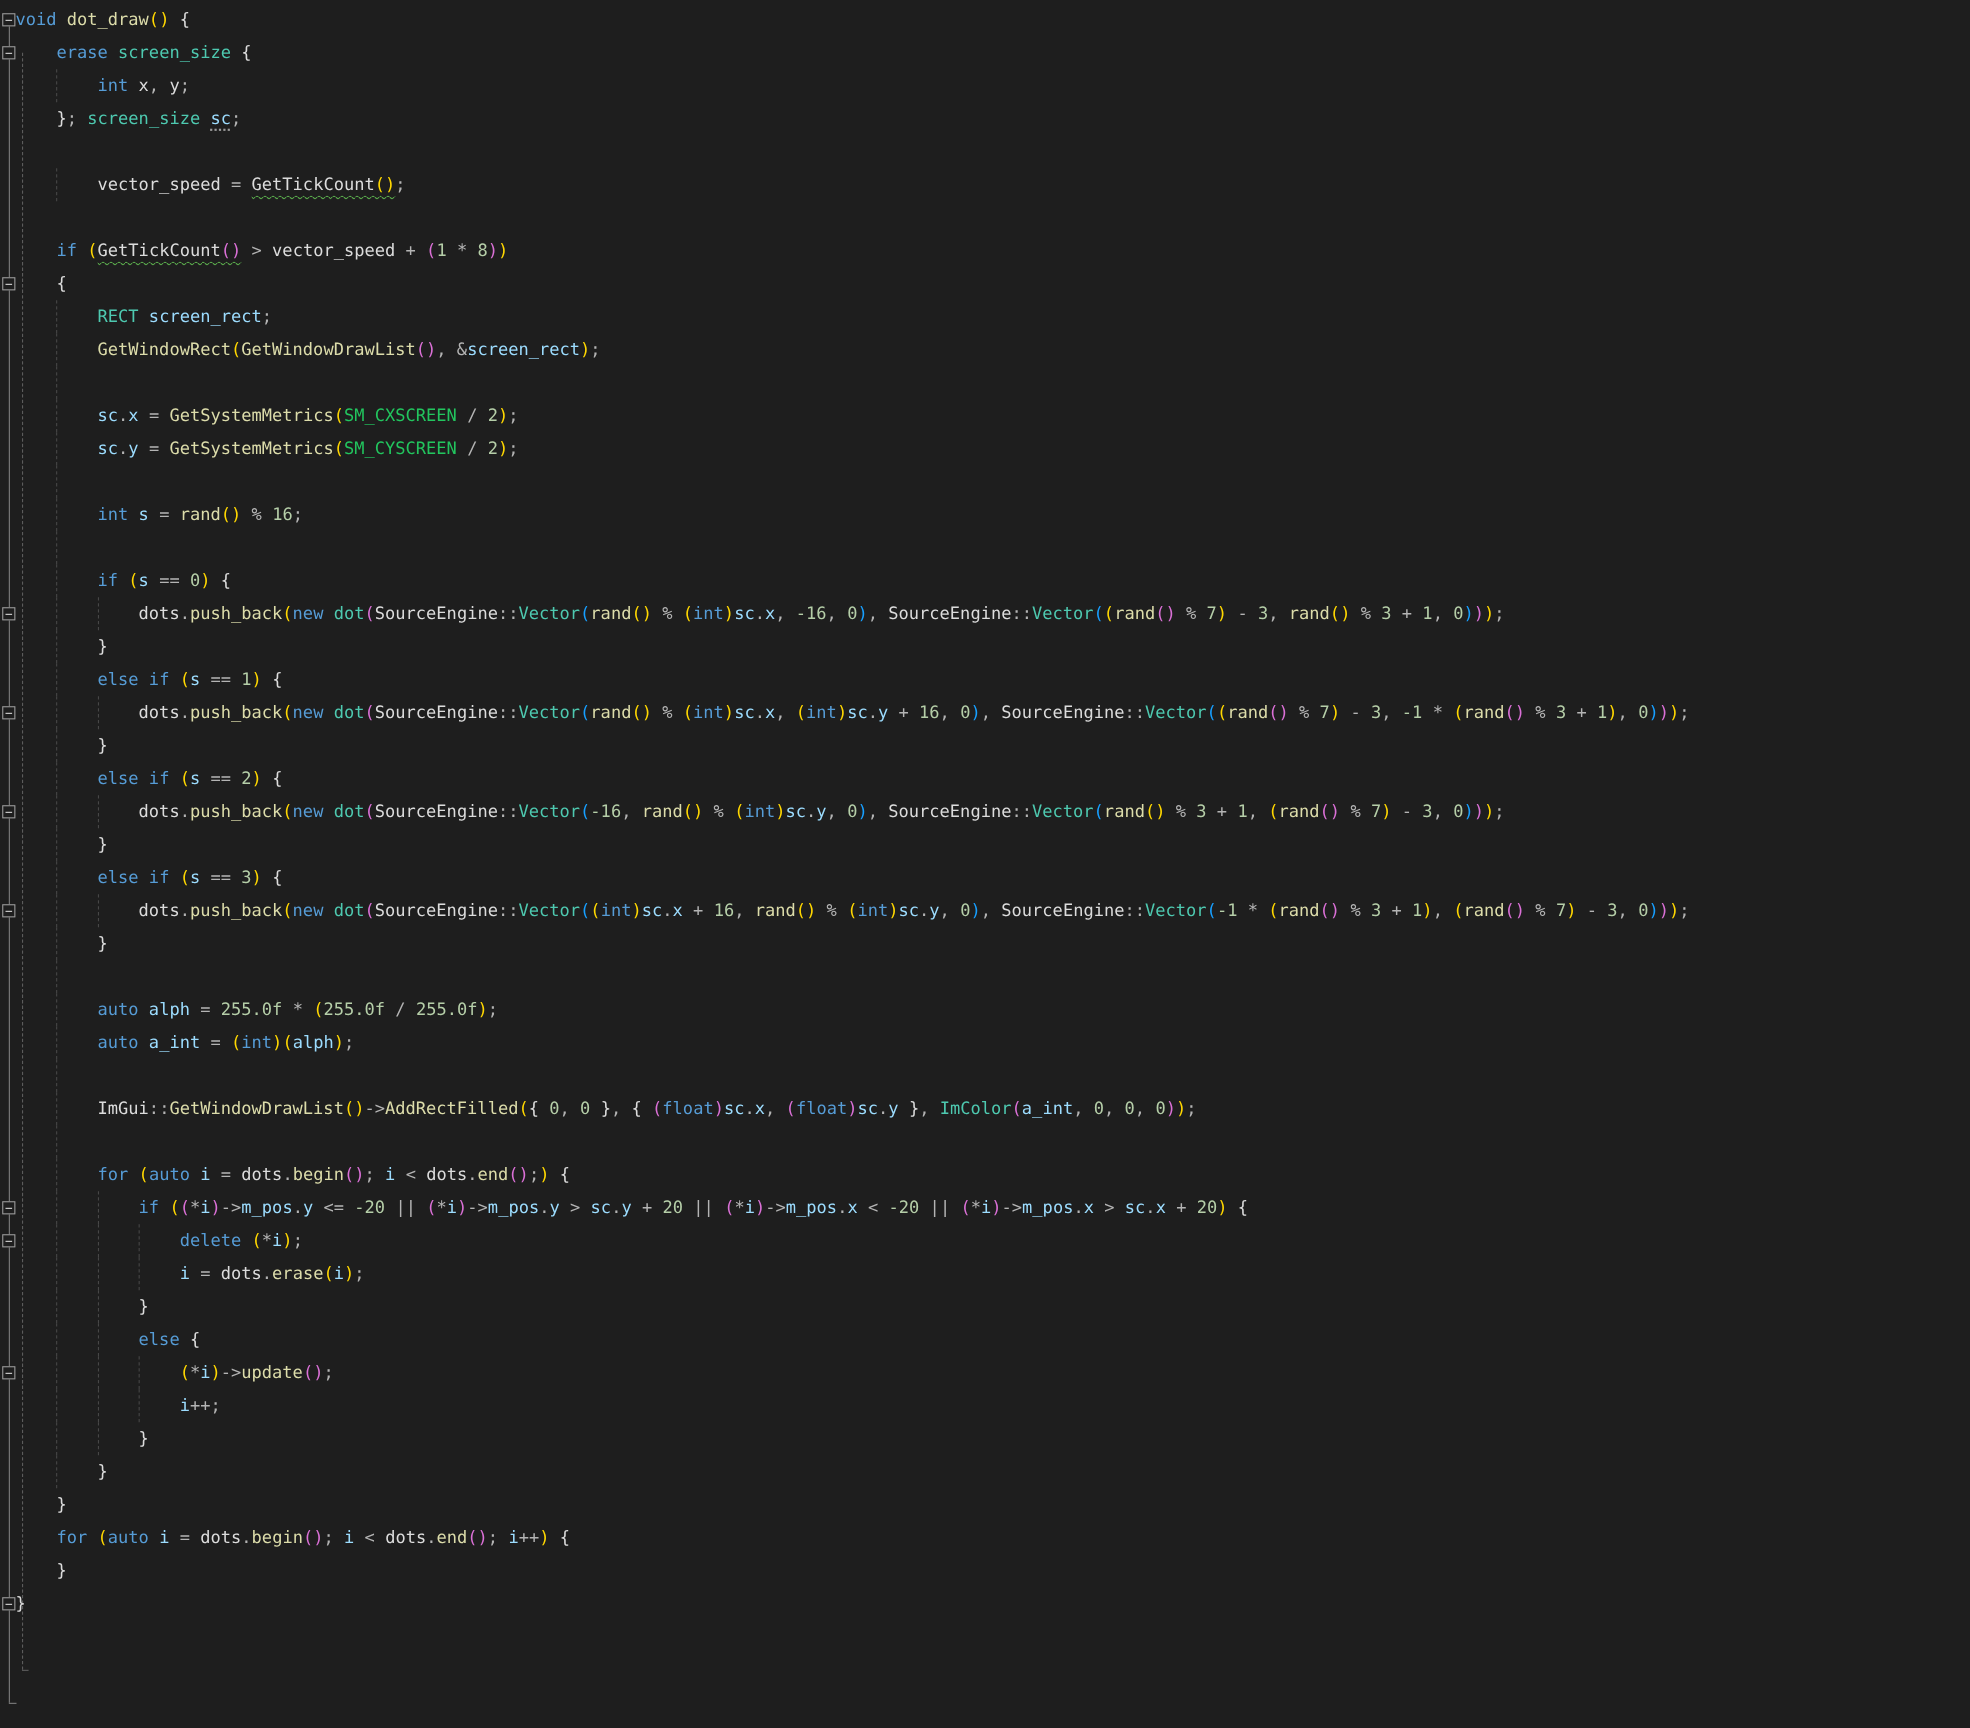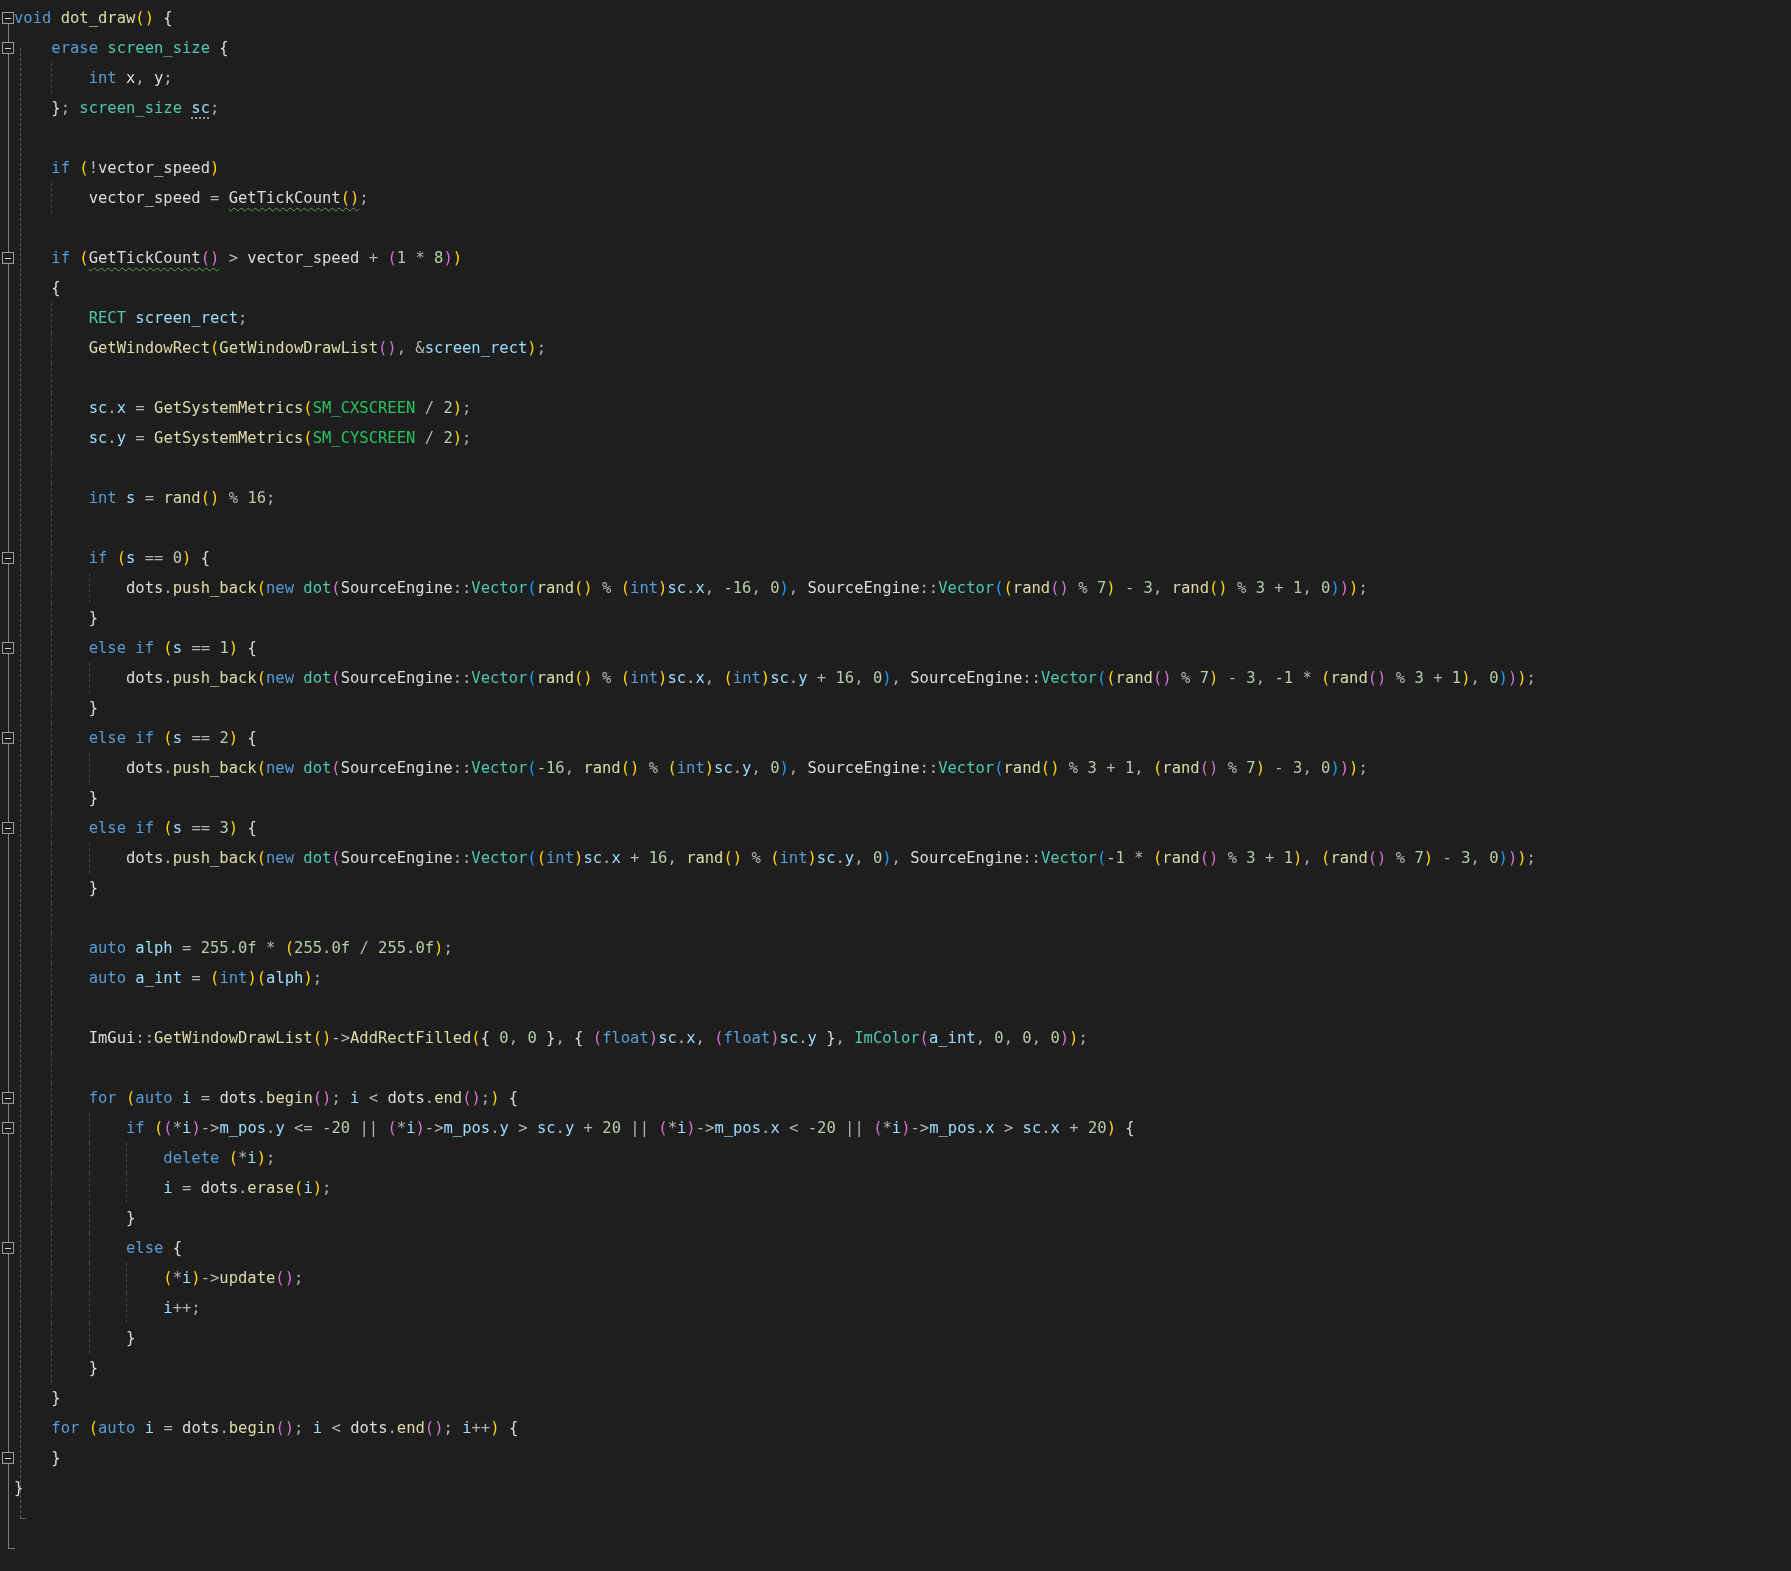--- a/index.html
+++ b/index.html
@@ -31,21 +31,20 @@
     <div class="tick" style="left:8px;top:1548px;width:7px;"></div>
     <div class="vline-dash" style="top:48px;height:1470px;"></div>
     <div class="tick" style="left:20px;top:1518px;width:6px;border-top-color:#5c5c5c;"></div>
   </div>
   <div id="code-area">
       <div class="ln"><span class="kw">void</span><span class="df"> </span><span class="fn">dot_draw</span><span class="p1">()</span><span class="df"> </span><span class="br">{</span></div>
       <div class="ln">    <span class="kw">erase</span><span class="df"> </span><span class="ty">screen_size</span><span class="df"> </span><span class="br">{</span></div>
       <div class="ln"><span class="guide" style="left: 4ch;"></span>        <span class="kw">int</span><span class="df"> x</span><span class="op">,</span><span class="df"> y</span><span class="op">;</span></div>
       <div class="ln">    <span class="br">}</span><span class="op">;</span><span class="df"> </span><span class="ty">screen_size</span><span class="df"> </span><span class="vr dt">sc</span><span class="op">;</span></div>
       <div class="ln"></div>
-      <div class="ln">    <span class="kw">if</span><span class="df"> </span><span class="p1">(</span><span class="op">!</span><span class="df">vector_speed</span><span class="p1">)</span></div>
       <div class="ln"><span class="guide" style="left: 4ch;"></span>        <span class="df">vector_speed </span><span class="op">=</span><span class="df"> </span><span class="df wv">GetTickCount</span><span class="p1 wv">()</span><span class="op">;</span></div>
       <div class="ln"></div>
       <div class="ln">    <span class="kw">if</span><span class="df"> </span><span class="p1">(</span><span class="df wv">GetTickCount</span><span class="p2 wv">()</span><span class="df"> </span><span class="op">&gt;</span><span class="df"> vector_speed </span><span class="op">+</span><span class="df"> </span><span class="p2">(</span><span class="nm">1</span><span class="df"> </span><span class="op">*</span><span class="df"> </span><span class="nm">8</span><span class="p2">)</span><span class="p1">)</span></div>
       <div class="ln">    <span class="br">{</span></div>
       <div class="ln"><span class="guide" style="left: 4ch;"></span>        <span class="ty">RECT</span><span class="df"> </span><span class="vr">screen_rect</span><span class="op">;</span></div>
       <div class="ln"><span class="guide" style="left: 4ch;"></span>        <span class="fn">GetWindowRect</span><span class="p1">(</span><span class="fn">GetWindowDrawList</span><span class="p2">()</span><span class="op">,</span><span class="df"> </span><span class="op">&amp;</span><span class="vr">screen_rect</span><span class="p1">)</span><span class="op">;</span></div>
       <div class="ln"><span class="guide" style="left: 4ch;"></span></div>
       <div class="ln"><span class="guide" style="left: 4ch;"></span>        <span class="vr">sc</span><span class="op">.</span><span class="vr">x</span><span class="df"> </span><span class="op">=</span><span class="df"> </span><span class="fn">GetSystemMetrics</span><span class="p1">(</span><span class="mc">SM_CXSCREEN</span><span class="df"> </span><span class="op">/</span><span class="df"> </span><span class="nm">2</span><span class="p1">)</span><span class="op">;</span></div>
       <div class="ln"><span class="guide" style="left: 4ch;"></span>        <span class="vr">sc</span><span class="op">.</span><span class="vr">y</span><span class="df"> </span><span class="op">=</span><span class="df"> </span><span class="fn">GetSystemMetrics</span><span class="p1">(</span><span class="mc">SM_CYSCREEN</span><span class="df"> </span><span class="op">/</span><span class="df"> </span><span class="nm">2</span><span class="p1">)</span><span class="op">;</span></div>
       <div class="ln"><span class="guide" style="left: 4ch;"></span></div>

